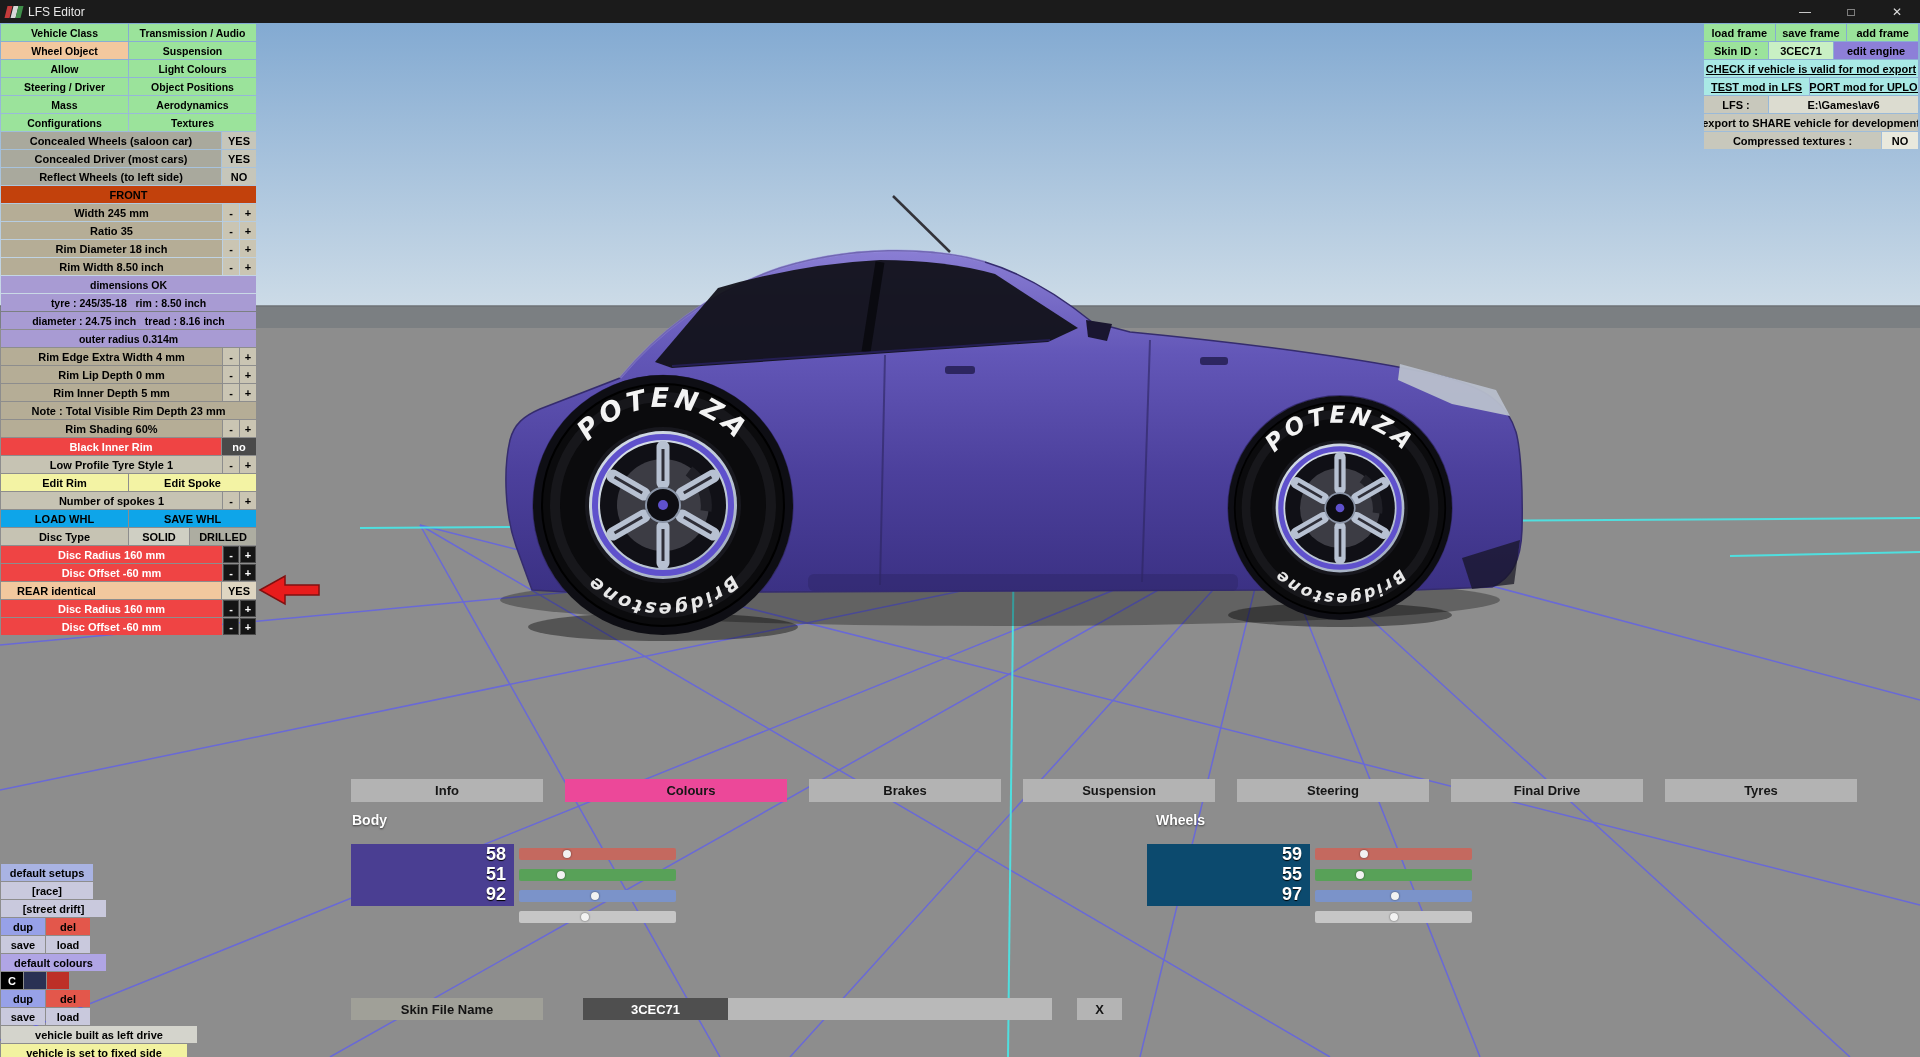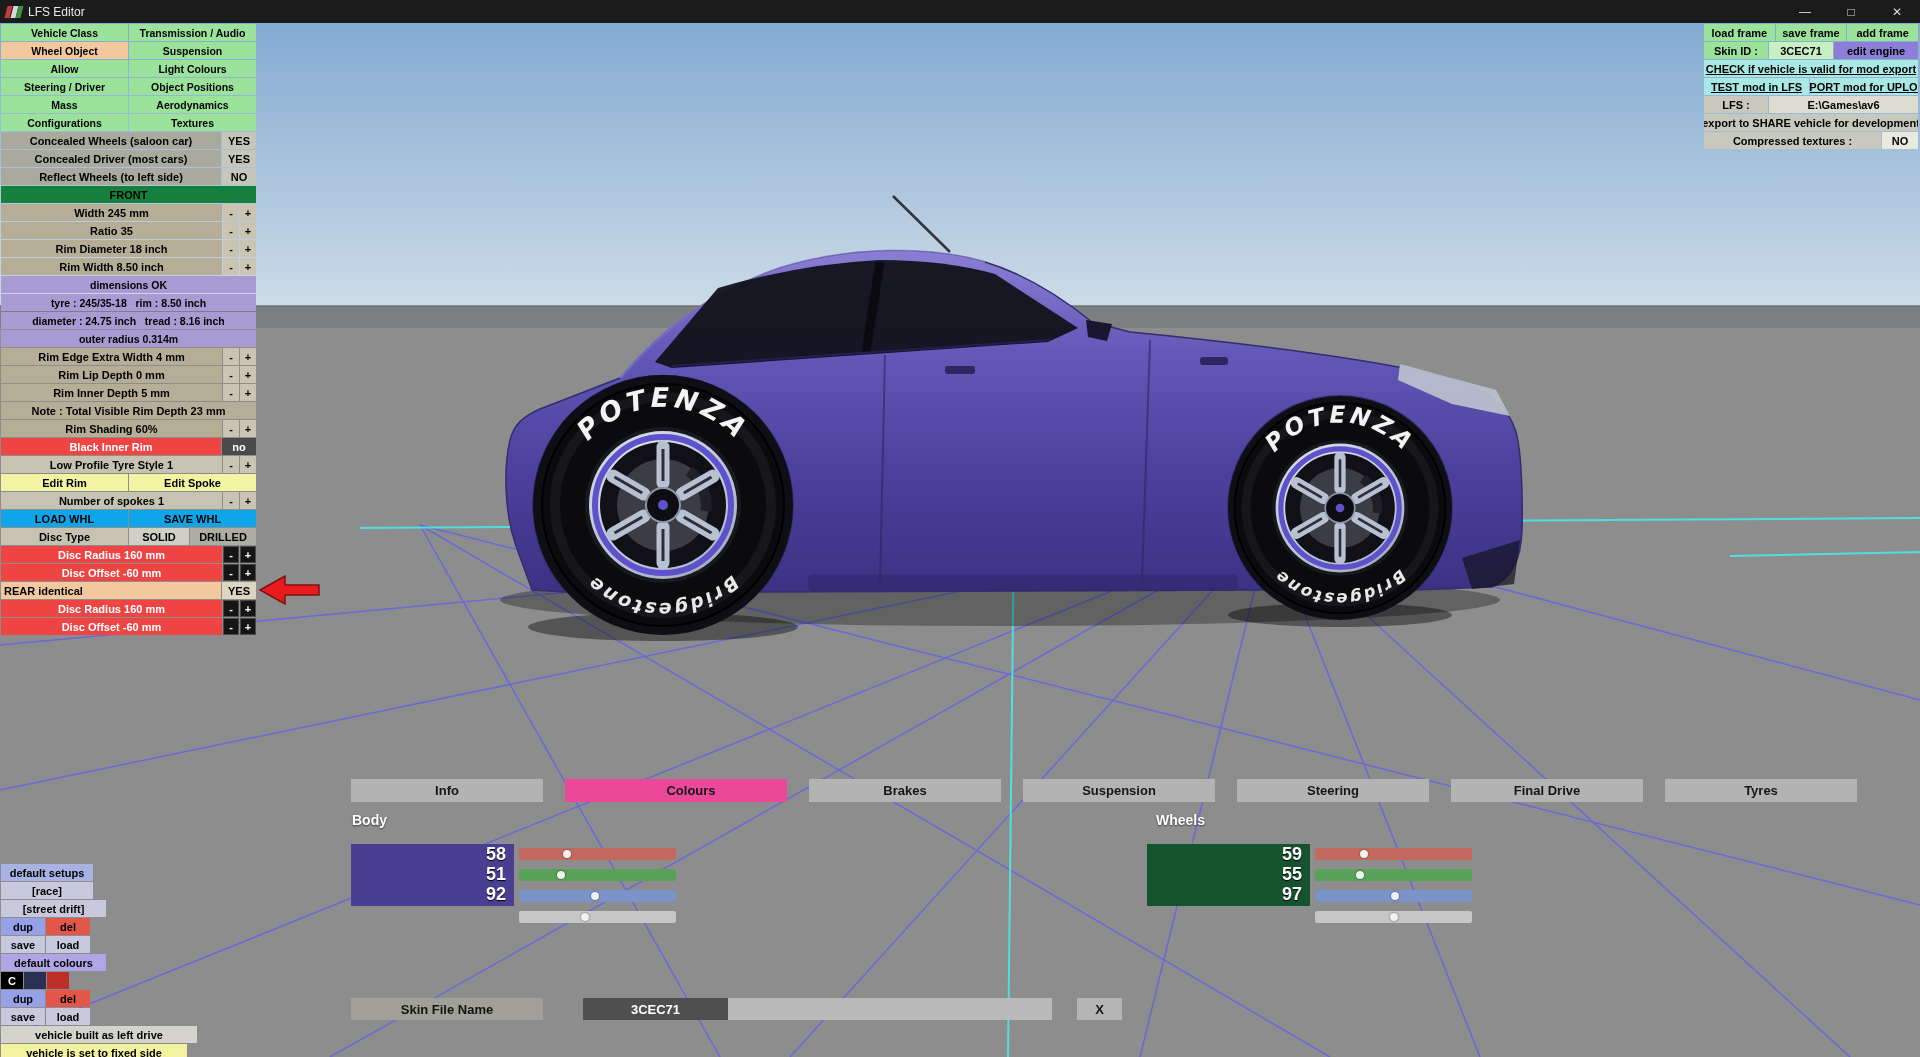--- a/index.html
+++ b/index.html
@@ -15,21 +15,21 @@
   .row{display:flex;gap:1px;height:17px;flex:0 0 17px;}
   .c{display:flex;align-items:center;justify-content:center;font-weight:700;font-size:11px;color:#000;padding:0 2px;box-sizing:border-box;white-space:nowrap;overflow:hidden;}
   .f1{flex:1;}.half{flex:0 0 127px;}.w16{flex:0 0 16px;}.w34{flex:0 0 34px;}.w36{flex:0 0 36px;}
   .w60{flex:0 0 60px;}.w66{flex:0 0 66px;}.w64{flex:0 0 64px;}.w84{flex:0 0 84px;}.w105{flex:0 0 105px;}
   .nav{font-size:10.5px;}
   .green{background:#9be39b;}
   .tan{background:#f2c89e;}
   .tanval{background:#ded5c1;}
   .lab{background:#a9a99d;}
   .val{background:#c6c6ba;}
-  .front{background:#15803d;}
+  .front{background:#c2410c;}
   .slab{background:#b5ad96;}
   .sbtn{background:#cac5b3;}
   .info{background:#a89bd3;font-size:10.5px;}
   .glab{background:#c6c3b3;}
   .yellow{background:#f3f3a4;}
   .purp{background:#0ea5e9;}
   .blk{background:#ef4444;color:#fff;}
   .blkval{background:#4a4a4a;color:#fff;}
   .blkbtn{background:#151515;color:#fff;box-shadow:inset 0 0 0 1px #4a4a4a;}
   .opt{background:#cfcfc3;}
@@ -351,21 +351,21 @@
     <div class="c w16 blkbtn">-</div>
     <div class="c w16 blkbtn">+</div>
   </div>
   <div class="row">
     <div class="c f1 blk">Disc Offset -60 mm</div>
     <div class="c w16 blkbtn">-</div>
     <div class="c w16 blkbtn">+</div>
   </div>
 
   <div class="row">
-    <div class="c f1 tan" style="justify-content:flex-start;padding-left:3px;">REAR identical</div>
+    <div class="c f1 tan" style="justify-content:flex-start;padding-left:16px;">REAR identical</div>
     <div class="c w34 tanval">YES</div>
   </div>
 
   <div class="row">
     <div class="c f1 blk">Disc Radius 160 mm</div>
     <div class="c w16 blkbtn">-</div>
     <div class="c w16 blkbtn">+</div>
   </div>
   <div class="row">
     <div class="c f1 blk">Disc Offset -60 mm</div>
@@ -434,21 +434,21 @@
       </div>
   <div class="slider s2">
         <span class="handle" style="left: calc(48.2% - 4px);"></span>
       </div>
   <div class="slider s3">
         <span class="handle" style="left: calc(42% - 4px);"></span>
       </div>
 </div>
 
 <div class="ced-title" style="left:1156px;top:812px;">Wheels</div>
-<div class="swatch" style="left: 1147px; top: 844px; background: #14532d;">
+<div class="swatch" style="left: 1147px; top: 844px; background: #0c4a6e;">
   <div class="num">59</div>
   <div class="num">55</div>
   <div class="num">97</div>
 </div>
 <div class="sliders" style="left:1315px;top:848px;">
   <div class="slider s0">
         <span class="handle" style="left: calc(30.9% - 4px);"></span>
       </div>
   <div class="slider s1">
         <span class="handle" style="left: calc(28.8% - 4px);"></span>

